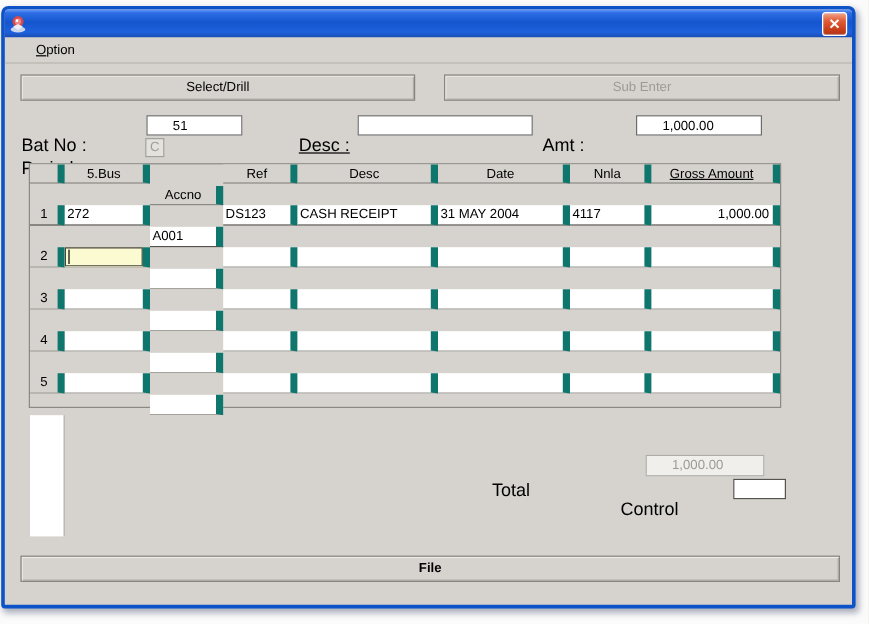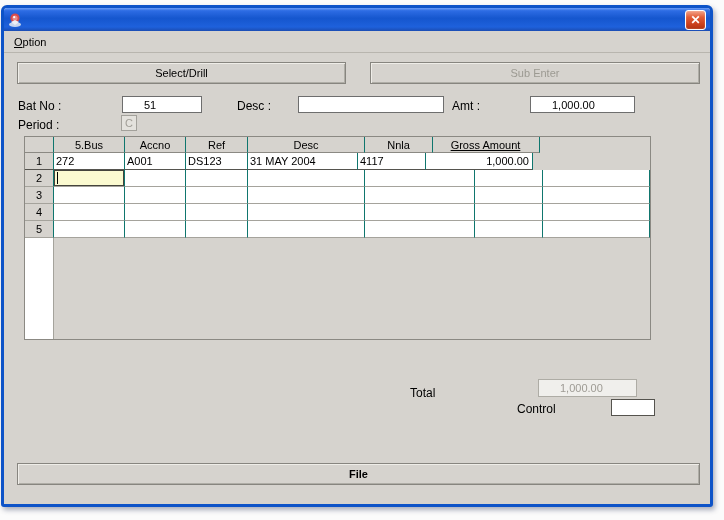--- a/index.html
+++ b/index.html
@@ -37,51 +37,51 @@
     border-radius: 3px;
     background: linear-gradient(180deg,#F2A38A 0%, #E25C36 35%, #C93F1C 75%, #B03414 100%);
     color: #fff; font-size: 12px; font-weight: bold;
     display: flex; align-items: center; justify-content: center;
     cursor: pointer;
     box-shadow: inset 0 0 1px #FFD9CC;
   }
   .menubar {
     height: 22px;
     display: flex; align-items: center;
-    padding-left: 3px;
+    padding-left: 19px;
     border-bottom: 1px solid #B8B5AE;
     font-size: 11px;
   }
   .menu-item { padding: 3px 7px; cursor: default; }
   .menu-item .accel { text-decoration: underline; }
   .btn {
     position: absolute;
     font-family: "Liberation Sans", sans-serif;
     font-size: 11px; color: #000;
     background: #D6D3CE;
     border: 1px solid #87857F;
     box-shadow: inset 1px 1px 0 #EFEDE8, inset -1px -1px 0 #AFADA6;
     height: 22px; cursor: pointer;
   }
   .btn:disabled { color: #9C9A92; }
   .select-drill { left: 13px; top: 54px; width: 329px; }
   .sub-enter   { left: 366px; top: 54px; width: 330px; }
 
-  .lbl { position: absolute; font-size: 12px; color: #000; white-space: nowrap; }
+  .lbl { position: absolute; font-size: 15px; color: #000; white-space: nowrap; margin-top: 14px; }
   .input {
     position: absolute;
     font-family: "Liberation Sans", sans-serif;
     font-size: 11px;
     background: #fff;
     border: 1px solid #6E6E6E;
     height: 17px; padding: 1px 21px;
   }
   .lbl-batno  { left: 14px;  top: 91px; }
   .in-batno   { left: 118px; top: 88px; width: 80px; }
-  .lbl-desc   { left: 233px; top: 91px; }
+  .lbl-desc   { left: 245px; top: 91px; text-decoration: underline; }
   .in-desc    { left: 294px; top: 88px; width: 146px; }
   .lbl-amt    { left: 448px; top: 91px; }
   .in-amt     { left: 526px; top: 88px; width: 105px; }
   .lbl-period { left: 14px;  top: 110px; }
   .period-box {
     position: absolute; left: 117px; top: 107px;
     width: 16px; height: 16px;
     background: #E4E2DD;
     border: 1px solid #A3A19B;
     color: #A19E97; font-size: 11px;
@@ -89,32 +89,32 @@
   }
 
   .grid {
     position: absolute; left: 20px; top: 128px;
     width: 627px; height: 204px;
     border: 1px solid #8B8983;
     background: #D6D3CE;
   }
   .grow { display: flex; }
   .grow > div {
-    border-right: 1px solid #0f766e;
+    border-right: 6px solid #0f766e;
     border-bottom: 1px solid #A5A39C;
     font-size: 11px;
     padding: 0 2px;
     display: flex; align-items: center;
     overflow: hidden; white-space: nowrap;
     height: 17px;
     background: #fff;
   }
   .ghead > div { height: 16px; background: #D6D3CE; justify-content: center; border-bottom: 1px solid #8B8983; }
   .grow > .c0 { width: 29px; background: #D6D3CE; justify-content: center; }
-  .c1 { width: 71px; } .c2 { width: 61px; } .c3 { width: 62px; }
+  .c1 { width: 71px; } .c2 { width: 61px; margin-top: 18px; } .c3 { width: 62px; }
   .c4 { width: 117px; } .c5 { width: 110px; } .c6 { width: 68px; text-align: center; }
   .grow > .c7 { width: 107px; justify-content: flex-end; padding-right: 3px; }
   .ghead > .c7 { justify-content: center; text-decoration: underline; }
   .r1 > div { border-bottom-color: #55534E; }
   .hl {
     background: #FBFAD0 !important;
     box-shadow: inset 0 0 0 1px #45443C;
     position: relative;
   }
   .hl::after {
@@ -175,29 +175,31 @@
   <span class="lbl lbl-period">Period :</span>
   <div class="period-box">C</div>
 
   <div class="grid">
     <div class="grow ghead">
       <div class="c0"></div>
       <div class="c1">5.Bus</div>
       <div class="c2">Accno</div>
       <div class="c3">Ref</div>
       <div class="c4">Desc</div>
+      <div class="c5">Date</div>
       <div class="c6">Nnla</div>
       <div class="c7">Gross Amount</div>
     </div>
 
     <div class="grow r1">
       <div class="c0">1</div>
       <div class="c1">272</div>
       <div class="c2">A001</div>
       <div class="c3">DS123</div>
+      <div class="c4">CASH RECEIPT</div>
       <div class="c5">31 MAY 2004</div>
       <div class="c6">4117</div>
       <div class="c7">1,000.00</div>
     </div>
 
     <div class="grow">
       <div class="c0">2</div>
       <div class="c1 hl"></div>
       <div class="c2"></div>
       <div class="c3"></div>

